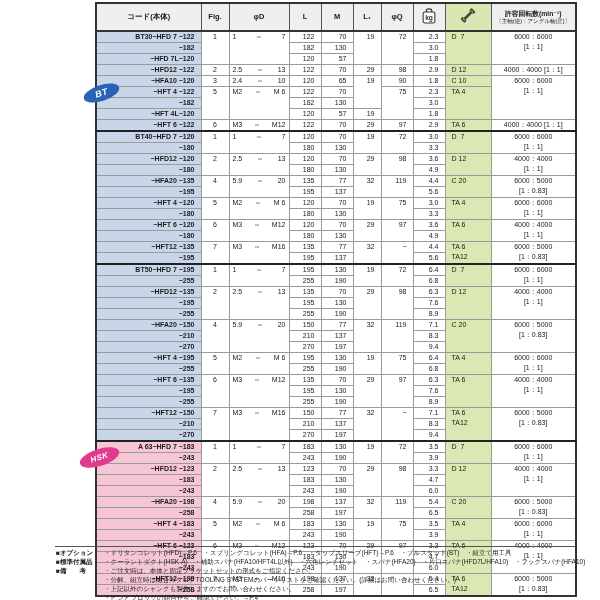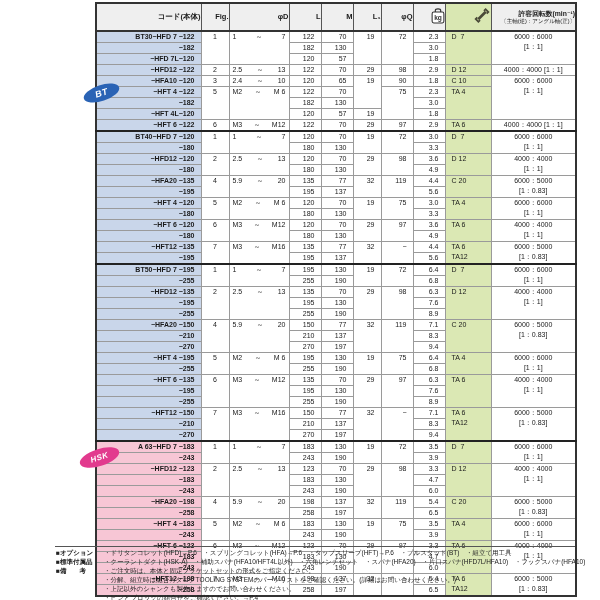--- a/index.html
+++ b/index.html
@@ -3,21 +3,21 @@
 <meta charset="utf-8">
 <style>
   html,body{margin:0;padding:0;width:600px;height:600px;background:#ffffff;
     font-family:"Liberation Sans","DejaVu Sans",sans-serif;}
   .page{position:relative;width:600px;height:600px;overflow:hidden;background:#fff;}
 
   table.spec{position:absolute;left:95px;top:2px;width:480px;border-collapse:collapse;
     table-layout:fixed;border:2px solid #333;}
   th,td{border:1px solid #9a9a9a;padding:0;margin:0;font-size:7px;line-height:10px;
     vertical-align:top;overflow:hidden;white-space:nowrap;color:#1a1a1a;}
-  thead th{height:26px;vertical-align:middle;text-align:right;background:#efefef;
+  thead th{height:26px;vertical-align:middle;text-align:center;background:#efefef;
     font-size:7.5px;font-weight:bold;border:1px solid #555;border-bottom:2px solid #333;}
   th.greenh{background:#d9e7b2;}
   tr.body td{height:10px;}
   td.code{text-align:right;padding-right:6px;font-weight:bold;}
   td.blue{background:#c9d6ea;}
   td.pink{background:#f7c6d5;}
   td.num{text-align:right;padding-right:6px;}
   td.ctr{text-align:center;}
   .spread{display:flex;justify-content:space-between;padding:0 3px;}
   td.colcell{background:#dbe8b4;padding-left:6px;white-space:pre;}

